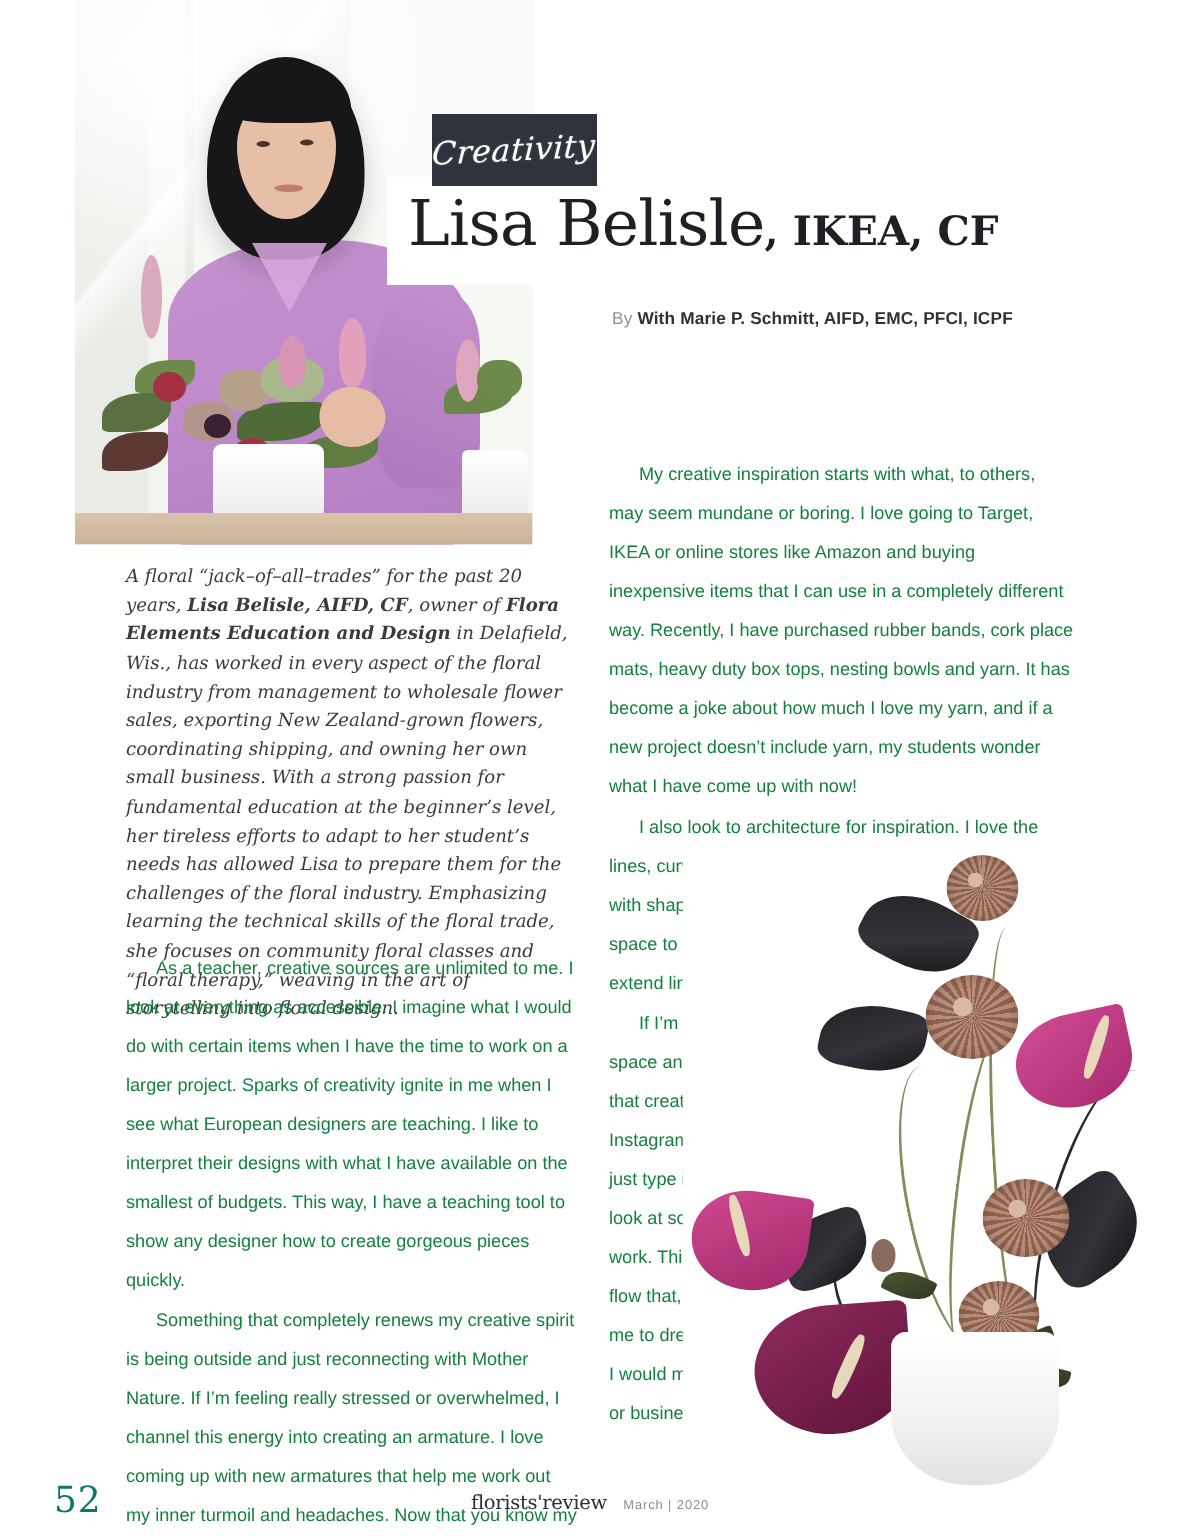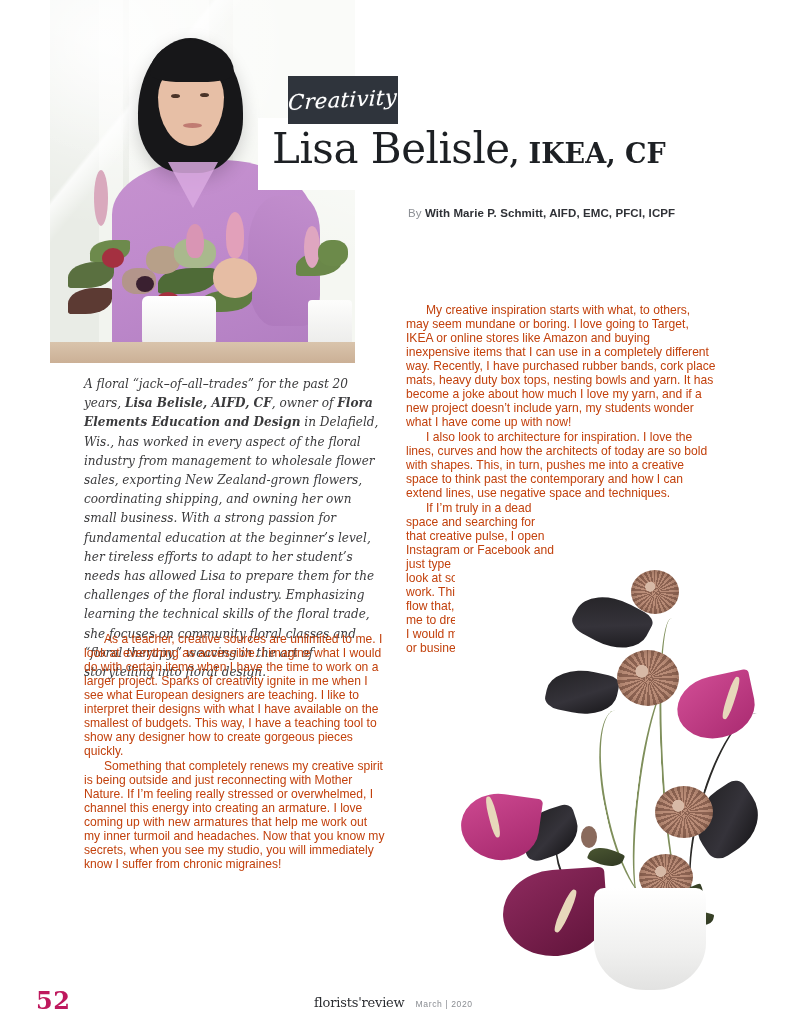--- a/index.html
+++ b/index.html
@@ -204,22 +204,22 @@
   .q {
     font-size: 12.1px;
     font-weight: 700;
     line-height: 16.6px;
     color: #24262a;
     margin: 0 0 2px 0;
   }
   .q.justified { text-align: justify; }
   .body-p {
     font-size: 12.1px;
-    line-height: 14px;
-    color: #c2410c;
+    line-height: 26px;
+    color: #15803d;
     margin: 0;
     text-indent: 20px;
   }
   .body-p + .body-p { margin-top: 1px; }
 
   
   .narrow {
     width: 152px;
   }
   .endmark {
@@ -285,22 +285,22 @@
     background: linear-gradient(140deg,#4e5a34,#2c3420);
     border-radius: 70% 8% 70% 8%;
   }
 
   
   .folio {
     position:absolute;
     left: 36px; top: 986px;
     font-family: "DejaVu Serif", serif;
     font-size: 24px;
-    font-weight: 700;
-    color:#be185d;
+    font-weight: 400;
+    color:#0f766e;
     letter-spacing: .5px;
   }
   .footer-center {
     position:absolute;
     left: 314px; top: 995px;
     display:flex; align-items:baseline; gap:11px;
   }
   .masthead {
     font-family: "DejaVu Serif", serif;
     font-size: 13px;

